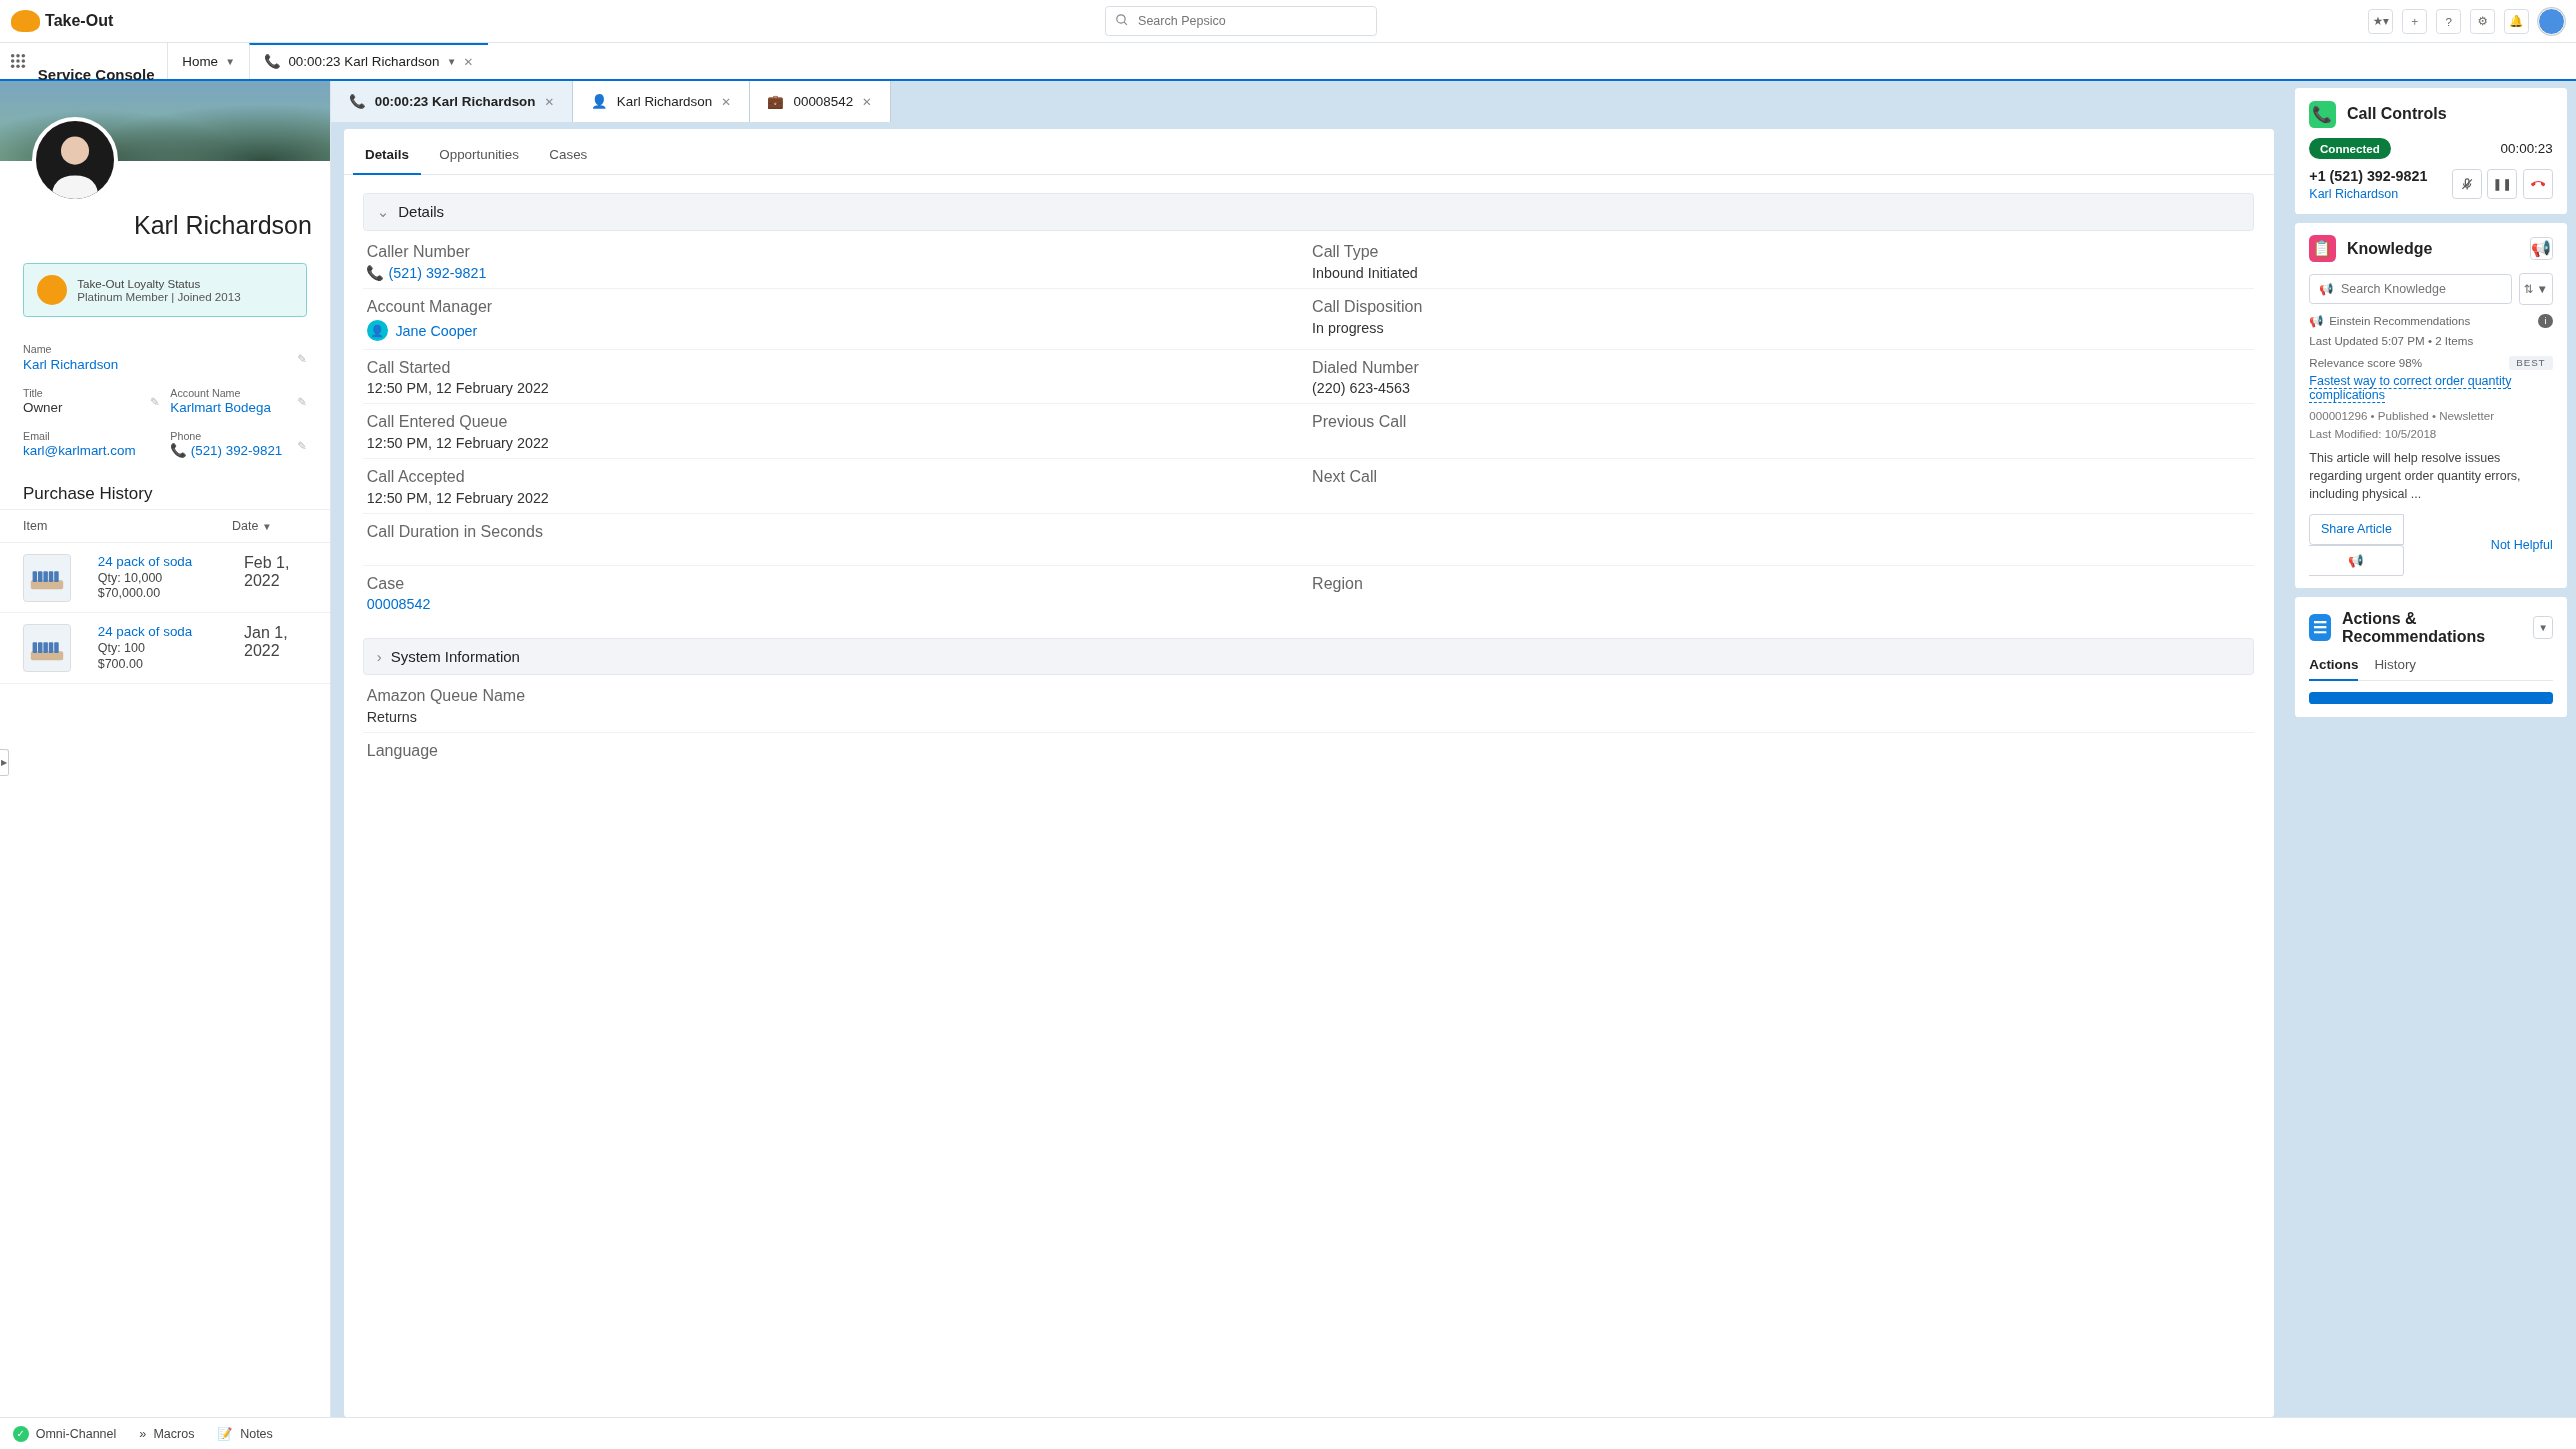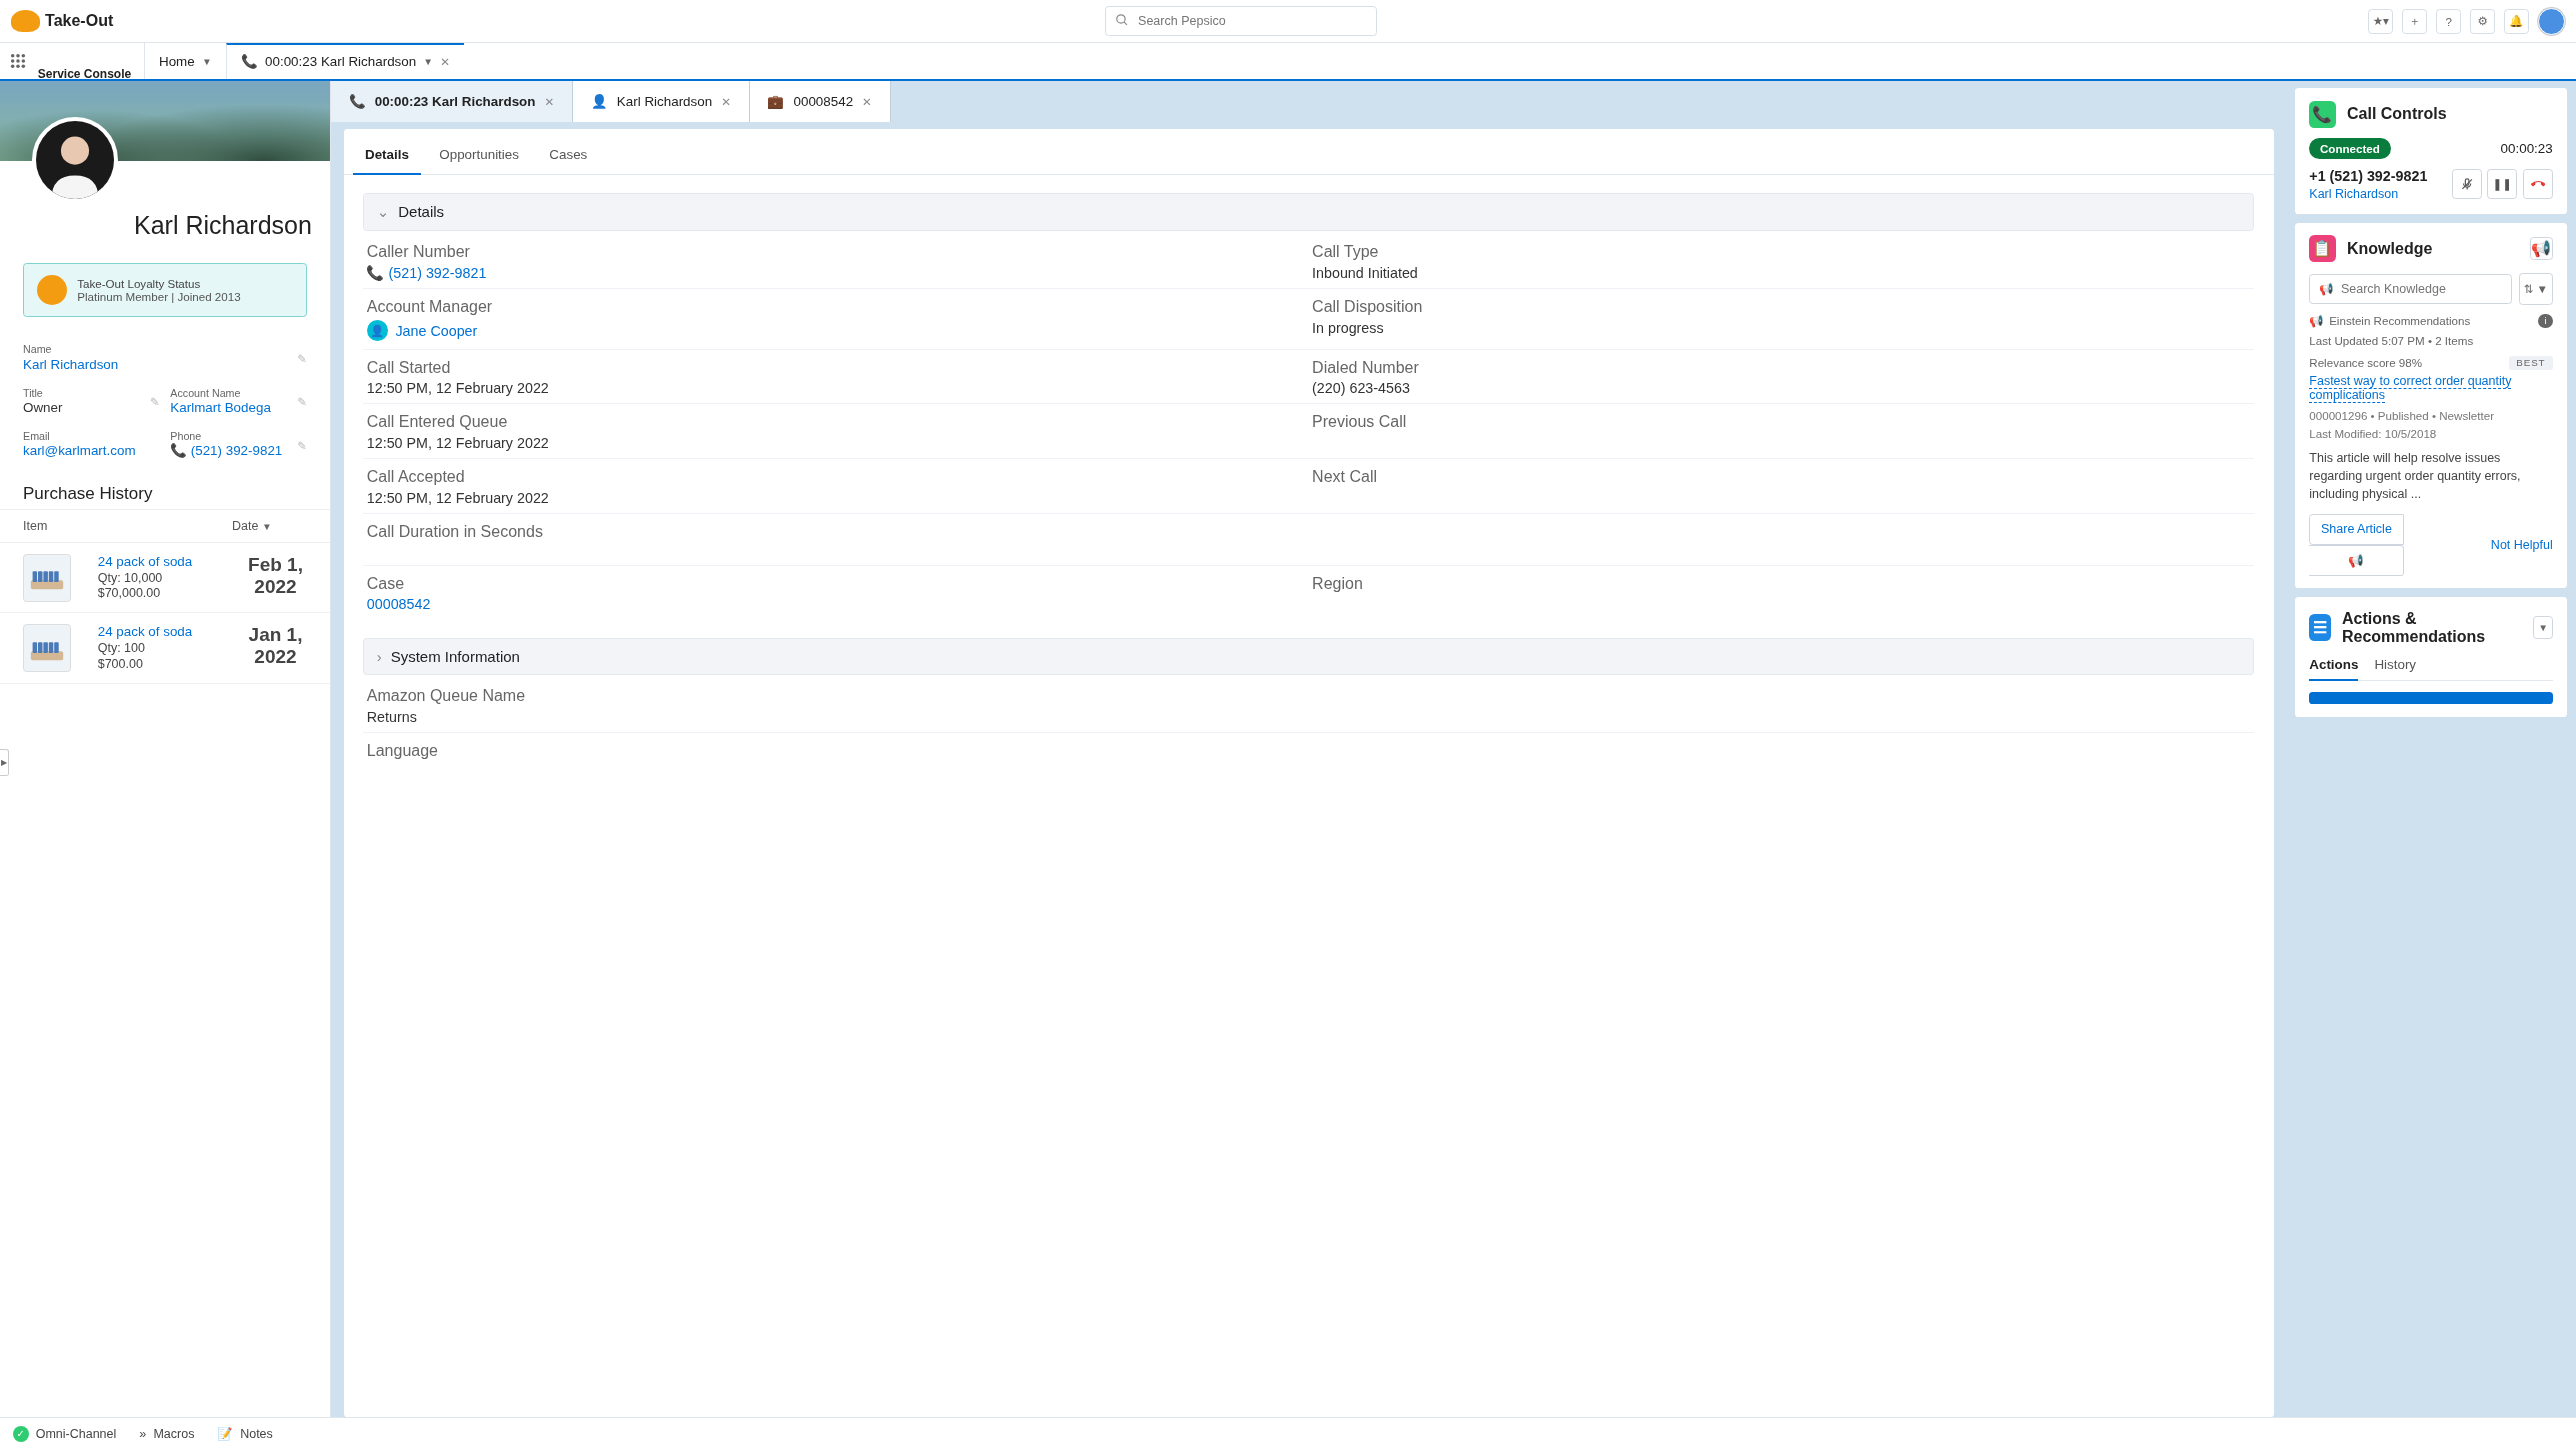--- a/index.html
+++ b/index.html
@@ -8,21 +8,21 @@
 .logo { display: flex; align-items: center; gap: 5.4px; font-weight: 700; font-size: 16px; }
 .logo-icon { width: 29px; height: 21.5px; background: #f39c12; border-radius: 50% 50% 40% 40%; position: relative; }
 .search-wrap { flex: 1; display: flex; justify-content: center; }
 .search { width: 272px; height: 30px; border: 0.9px solid #d8dee6; border-radius: 3.6px; display: flex; align-items: center; padding: 0 9px; color: #888; gap: 9px; background:#fff; }
 .search input { border: none; outline: none; flex: 1; font-size: 12.5px; color: #333; background:transparent; }
 .topicons { display: flex; align-items: center; gap: 9px; }
 .topicons .ticon { width: 25px; height: 25px; border:0.9px solid #d8dee6; border-radius:3.6px; display:flex; align-items:center; justify-content:center; color:#666; }
 .avatar-small { width: 27px; height: 27px; border-radius: 50%; background:#4a90e2; border:1.8px solid #fff; box-shadow:0 0 0 0.9px #ccc; }
 .navbar { height: 38px; background:#fff; border-bottom: 2.7px solid #0070d2; display:flex; align-items:center; }
 .waffle { width:36px; display:flex; align-items:center; justify-content:center; color:#666; }
-.appname { font-size: 12px; font-weight:600; padding:0 12.5px 0 1.8px;margin-top:26px; }
+.appname { font-size: 15px; font-weight:600; padding:0 12.5px 0 1.8px;margin-top:26px; }
 .navtab { height:100%; display:flex; align-items:center; padding:0 14.3px; border-left:0.9px solid #e0e5eb; gap:7.2px; font-size:13.4px; }
 .navtab.active { border-top:2.7px solid #0070d2; background:#fff; margin-top:-0.9px;}
 .phoneico { color:#2ecc71;}
 .chev-down { font-size:9.8px; color:#666; }
 .x-icon { color:#888; cursor:pointer; font-size:11.6px;}
 .body { display:flex; height: calc(100% - 43px - 38px - 32px); }
 
 .left { width: 331px; background:#fff; border-right:0.9px solid #e0e5eb; position:relative; overflow:auto;}
 .hero { height: 80px; background:linear-gradient(#7aa6c0,#88b8a0); position:relative; }
 .hero::after{content:"";position:absolute;inset:0;background:radial-gradient(ellipse at 30% 100%, #3c5a4c 0%, transparent 45%), radial-gradient(ellipse at 80% 100%, #304e40 0%, transparent 50%);}
@@ -41,21 +41,21 @@
 .fval.link { color:#0070d2; }
 .pencil { position:absolute; right:0; top:16px; color:#bbb; font-size:11.6px;}
 .ph-title { padding: 9px 23px 5.4px; font-size:17px; font-weight:500; }
 .ph-head { display:flex; padding:9px 23px; border-top:0.9px solid #eee; border-bottom:0.9px solid #eee; color:#555; font-size:12.5px; }
 .ph-head .c1{flex:1;} .ph-head .c2{width:75px; display:flex; align-items:center; gap:3.6px;}
 .ph-row { display:flex; padding:10.7px 23px; border-bottom:0.9px solid #f0f0f0; gap:10.7px; }
 .ph-img { width:48px; height:48px; background:#eef3f8; border:0.9px solid #ddd; border-radius:3.6px; display:flex; align-items:center; justify-content:center; }
 .ph-info { flex:1;margin-left:16px; }
 .ph-info .n{ color:#0070d2; font-size:13.4px;}
 .ph-info .d{ font-size:12.5px; color:#444; padding-top:1.8px;}
-.ph-date { width:63px; font-size:19px; color:#444; text-align:center;font-weight:bold; }
+.ph-date { width:63px; font-size:16px; color:#444; text-align:left; }
 .expander-edge { position:absolute; left:0; top:50%; width:9px; height:27px; background:#fff; border:0.9px solid #ccc; border-left:none; border-radius:0 2.7px 2.7px 0; display:flex; align-items:center; justify-content:center; font-size:8px; color:#666;}
 
 .center { flex:1; background:#cfe0ee; padding:0; display:flex; flex-direction:column; position:relative; overflow:hidden;}
 .subtabs { height:41px; background:#cfe0ee; display:flex; }
 .subtab { display:flex; align-items:center; gap:9px; padding:0 18px; border-right:0.9px solid #c0d0dd; background:#fff; font-size:13.4px; }
 .subtab .ic { color:#888; }
 .subtab.active { background:#f1f6fb; }
 .subtab.first.active { background:#e8f0f8;}
 .main-card { margin: 7.2px 12.5px 0 12.5px; background:#fff; border-radius:3.6px; flex:1; overflow:auto; padding:0; }
 .maintabs { display:flex; padding:12.5px 9px 0; border-bottom:0.9px solid #e3e8ef; gap:5.4px;}

